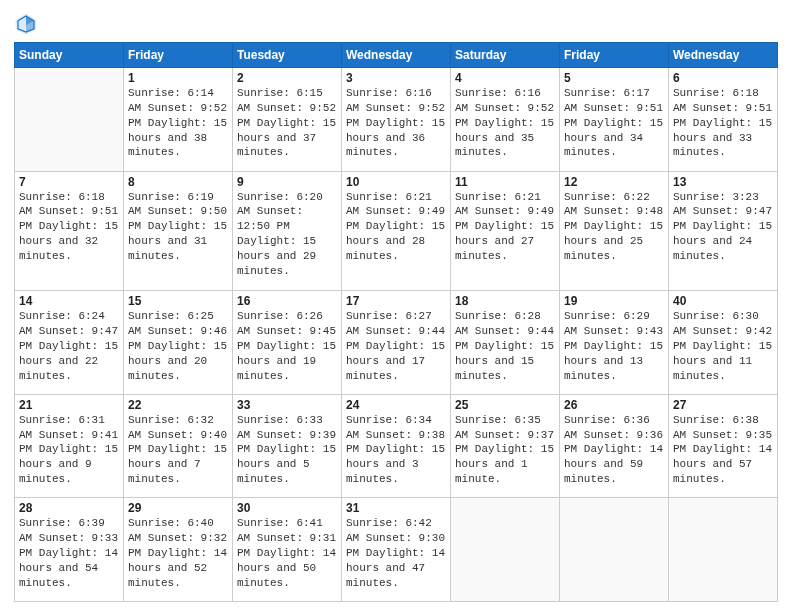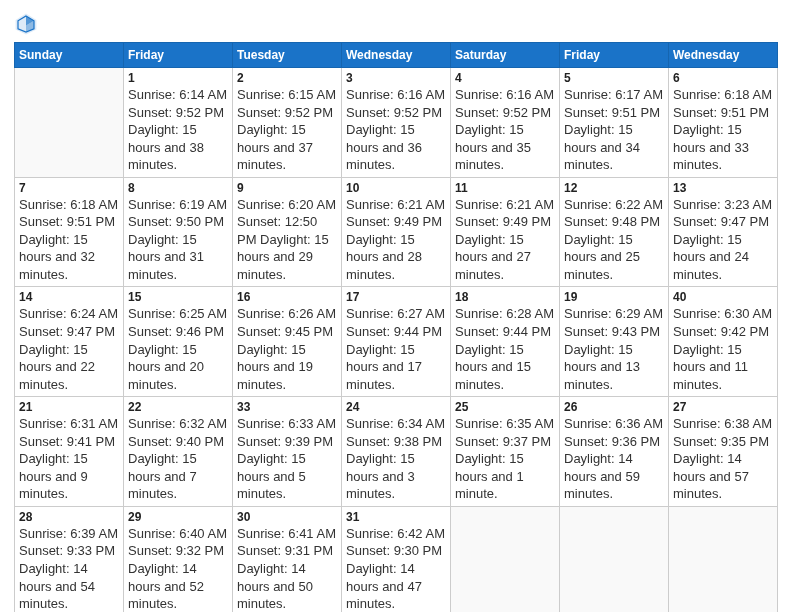--- a/index.html
+++ b/index.html
@@ -91,23 +91,24 @@
       background: #f9f9f9;
     }
     .day-num {
       font-size: 12px;
       font-weight: bold;
       color: #222;
       display: block;
       margin-bottom: 1px;
     }
     .cell-info {
-      font-size: 13px;
+      font-size: 11px;
       line-height: 1.35;
       color: #333;
+      font-family: Liberation Mono, monospace;
     }
   </style>
 </head>
 <body>
 
 <div class="page">
   <div class="header">
     <div class="logo">
       <svg class="logo-icon" viewBox="0 0 30 30">
         <polygon points="15,2 28,10 28,22 15,28 2,22 2,10" fill="#1a73c8" opacity="0.15"></polygon>

